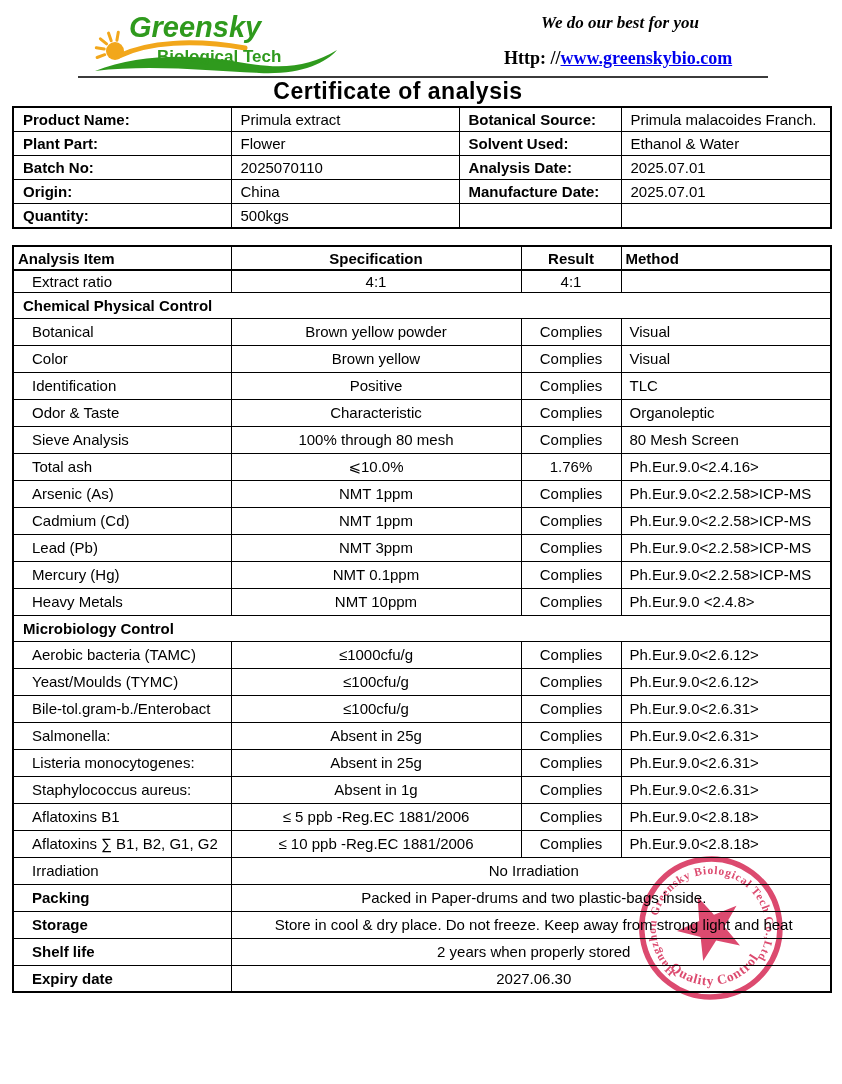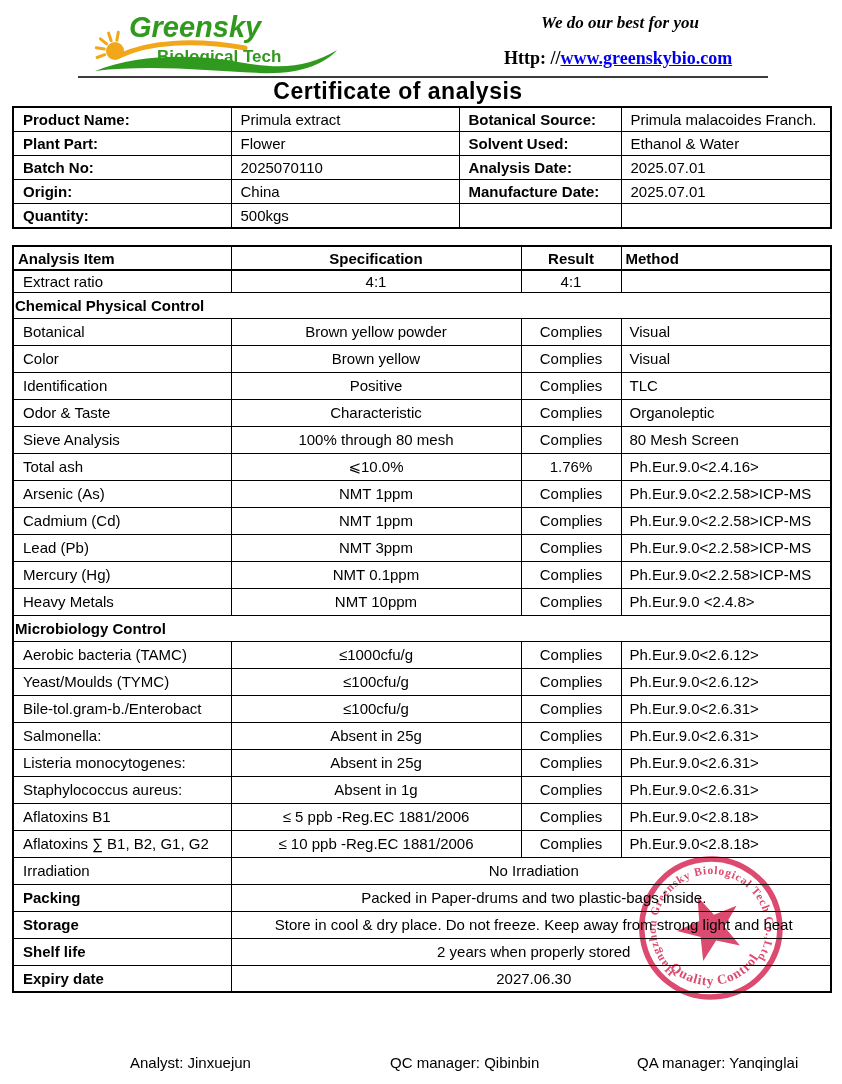--- a/index.html
+++ b/index.html
@@ -49,26 +49,26 @@
     border:1px solid #000;font-size:15px;vertical-align:middle;
     padding:0 4px;overflow:hidden;white-space:nowrap;
   }
   .analysis-table thead tr{height:24px;}
   .analysis-table thead th{border-bottom:2px solid #000;font-size:15px;}
   .th-item,.th-method{text-align:left;padding-left:9px;}
   .th-spec,.th-result{text-align:center;}
   .analysis-table tbody tr{height:27px;}
   .analysis-table tr.row-extract{height:22px;}
   .analysis-table tr.row-section{height:26px;}
-  td.c-item{text-align:left;padding-left:9px;}
+  td.c-item{text-align:left;padding-left:18px;}
   td.c-item.bold{font-weight:bold;}
   td.c-spec{text-align:center;}
   td.c-result{text-align:center;}
   td.c-method{text-align:left;padding-left:8px;}
-  td.c-section{font-weight:bold;text-align:left;padding-left:1px;font-size:15px;margin-left:40px;}
+  td.c-section{font-weight:bold;text-align:left;padding-left:9px;font-size:15px;margin-left:40px;}
   td.c-spanval{text-align:center;padding-left:10px;}
 
   
   .sign-row{position:absolute;top:1054px;left:0;width:842px;height:22px;font-size:15px;}
   .sign-row span{position:absolute;white-space:nowrap;}
   .sign-analyst{left:130px;}
   .sign-qc{left:390px;}
   .sign-qa{left:637px;}
 
   
@@ -308,25 +308,20 @@
           <td class="c-item bold">Shelf life</td>
           <td class="c-spanval" colspan="3">2 years when properly stored</td>
         </tr>
         <tr>
           <td class="c-item bold">Expiry date</td>
           <td class="c-spanval" colspan="3">2027.06.30</td>
         </tr>
       </tbody>
   </table>
 
-  <div class="sign-row">
-    <span class="sign-analyst">Analyst: Jinxuejun</span>
-    <span class="sign-qc">QC manager: Qibinbin</span>
-    <span class="sign-qa">QA manager: Yanqinglai</span>
-  </div>
 
   <svg class="stamp" viewBox="0 0 170 170">
     <defs>
       <path id="arcTop" d="M 44.1 121.8 A 55 55 0 1 1 125.9 121.8" fill="none"></path>
       <path id="arcBottom" d="M 34.6 112.5 A 57 57 0 0 0 133.4 112.5" fill="none"></path>
     </defs>
     <circle cx="85" cy="84" r="69" fill="none" stroke-width="5.5" stroke="#d62a55"></circle>
     <polygon points="76.2,51.2 74.4,75.4 51,82.2 73.6,91.4 72.8,115.7 88.5,97.1 111.4,105.4 98.6,84.7 113.5,65.5 89.9,71.3" fill="#d62a55"></polygon>
     <text font-size="11.5" letter-spacing="1" fill="#d62a55">
       <textPath href="#arcTop" startOffset="0" textLength="252" lengthAdjust="spacing">Hangzhou Greensky Biological Tech Co.,Ltd</textPath>

